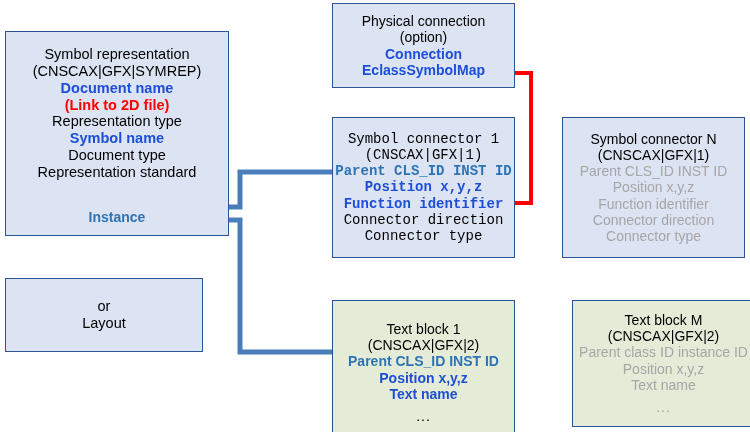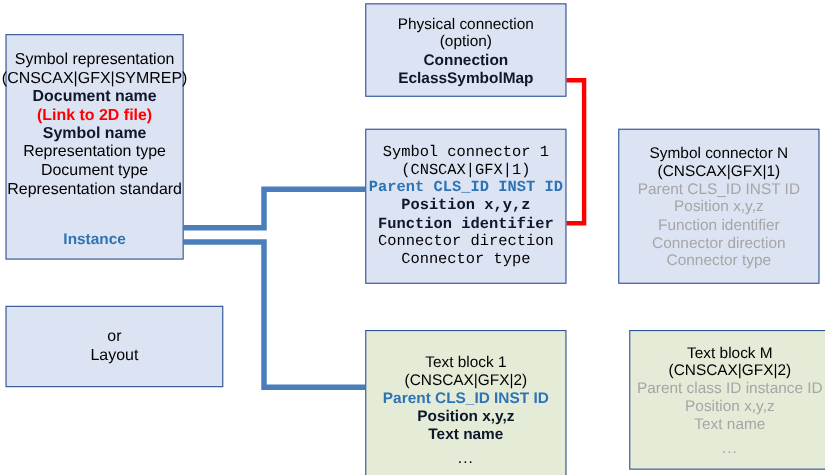--- a/index.html
+++ b/index.html
@@ -21,27 +21,27 @@
     align-items:center;
     justify-content:center;
     text-align:center;
     line-height:1.16;
   }
   .box.blue{background:#dce3f2;}
   .box.green{background:#e4ecd7;}
 
   .ln{display:block;white-space:nowrap;}
   .black{color:#000000;}
-  .red{color:#0f172a;font-weight:bold;}
+  .red{color:#1d4ed8;font-weight:bold;}
   .red-sm{color:#ff0000;font-weight:bold;font-size:10px;}
   .blueTxt{color:#2e74b5;font-weight:bold;}
   .grey{color:#a6a6a6;}
 
   
-  #symrep-box{left:5px;top:31px;width:162px;height:205px;padding-top:4px;}
+  #symrep-box{left:5px;top:31px;width:224px;height:205px;padding-top:4px;}
   #symrep-box .ln{font-size:14.5px;}
   #symrep-box .red{font-size:14.5px;}
   #symrep-box .blueTxt{font-size:14px;}
 
   #layout-box{left:5px;top:246px;width:198px;height:74px;margin-top:32px;}
   #layout-box .ln{font-size:14.5px;}
 
   #phys-box{left:332px;top:3px;width:183px;height:85px;}
   #phys-box .ln{font-size:14px;}
 
@@ -83,22 +83,22 @@
       <polygon points="503,66.5 490,73 503,79.5" fill="#ff0000"></polygon>
       <polygon points="498,196.5 485,203 498,209.5" fill="#ff0000"></polygon>
     </g>
   </svg>
 
   <div class="box blue" id="symrep-box">
     <span class="ln black">Symbol representation</span>
     <span class="ln black">(CNSCAX|GFX|SYMREP)</span>
     <span class="ln red">Document name</span>
     <span class="ln red-sm">(Link to 2D file)</span>
+    <span class="ln black">Representation type</span>
     <span class="ln red">Symbol name</span>
-    <span class="ln black">Representation type</span>
     <span class="ln black">Document type</span>
     <span class="ln black">Representation standard</span>
     <span class="ln blueTxt" style="margin-top:28px;">Instance</span>
   </div>
 
   <div class="box blue" id="layout-box">
     <span class="ln black">or</span>
     <span class="ln black">Layout</span>
   </div>
 

